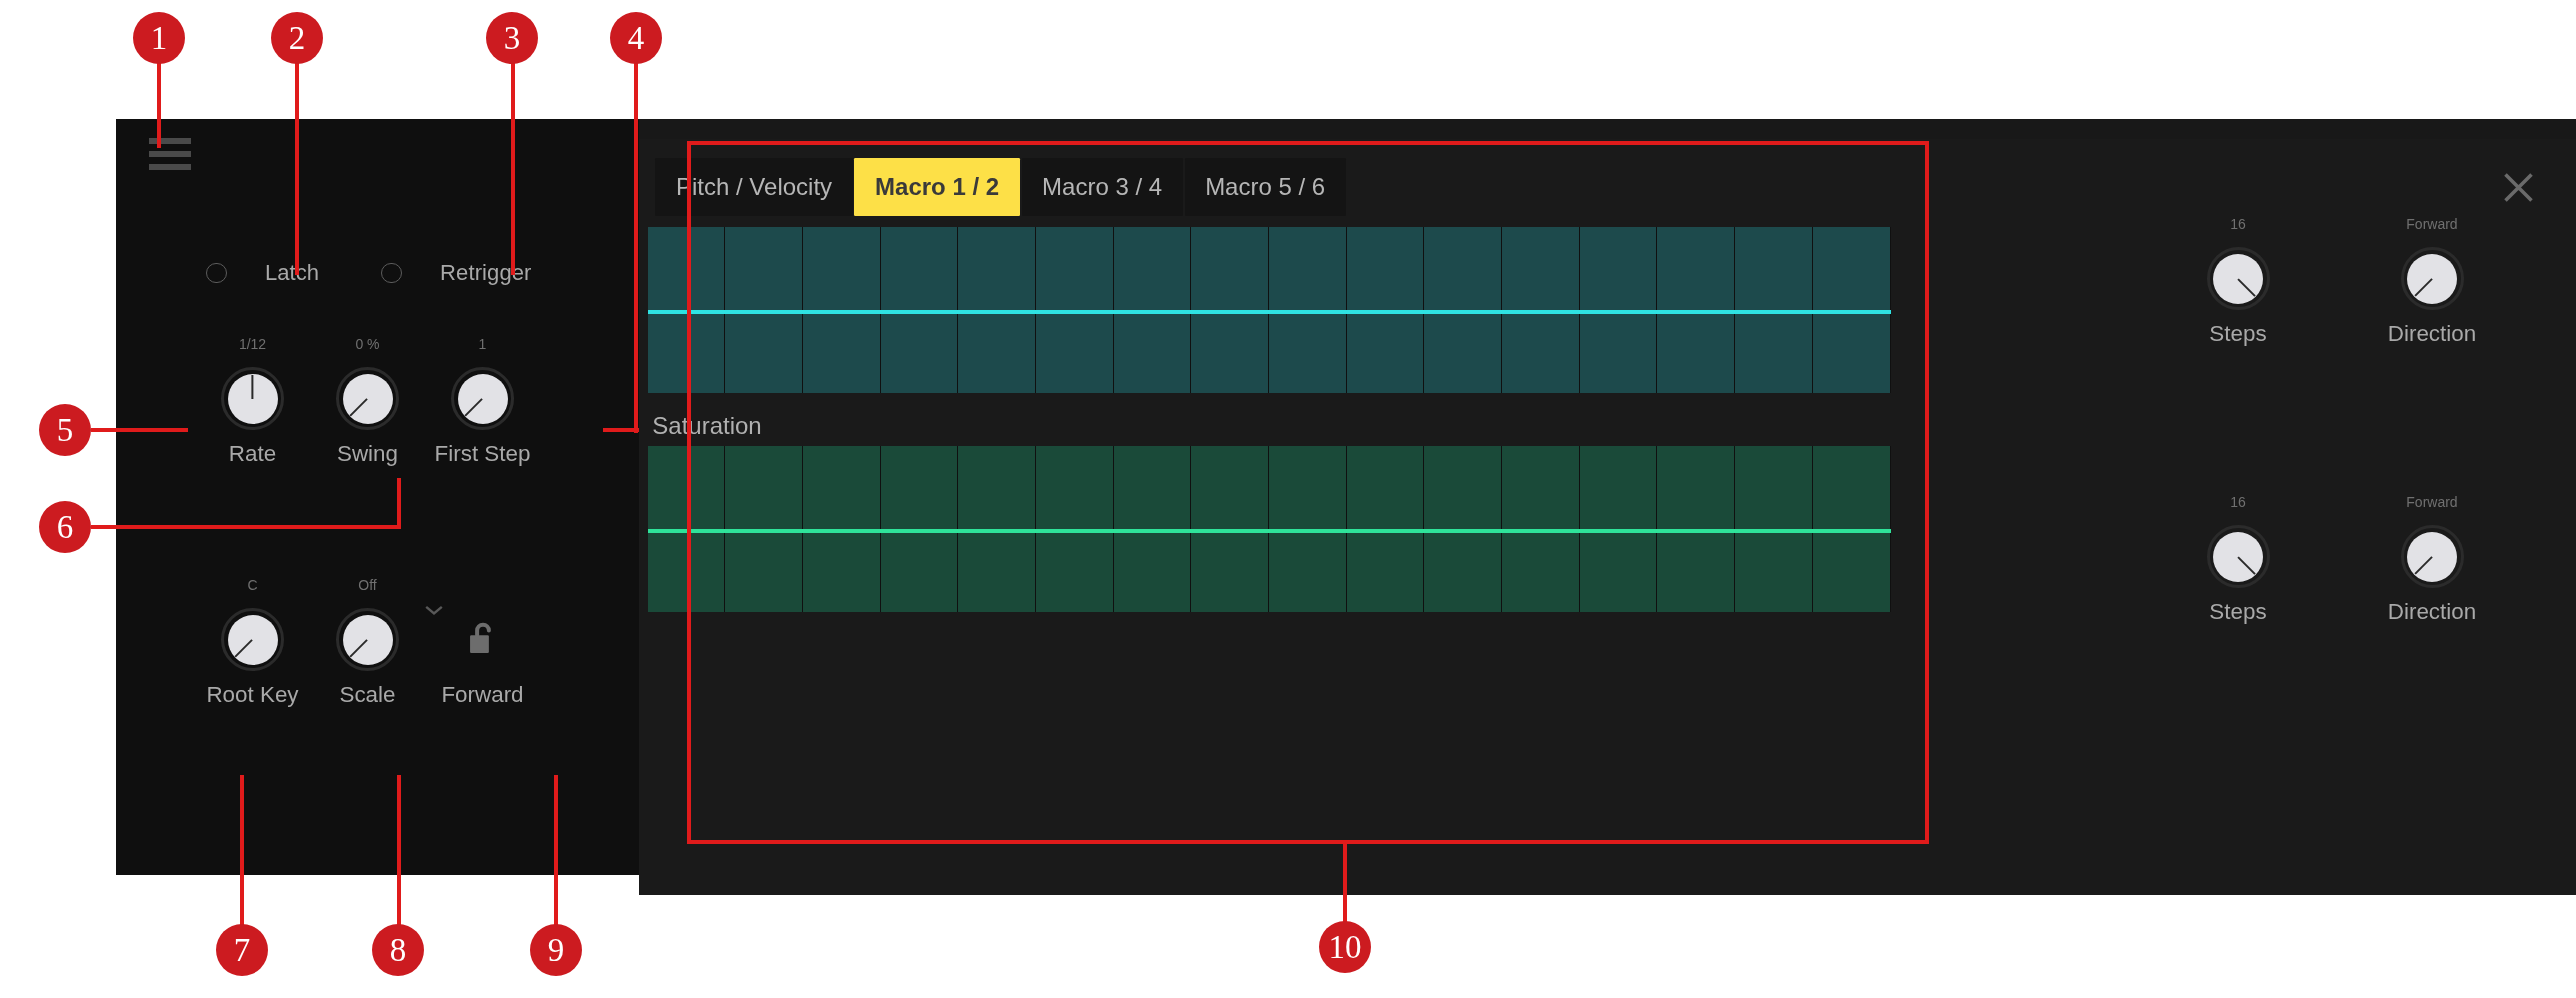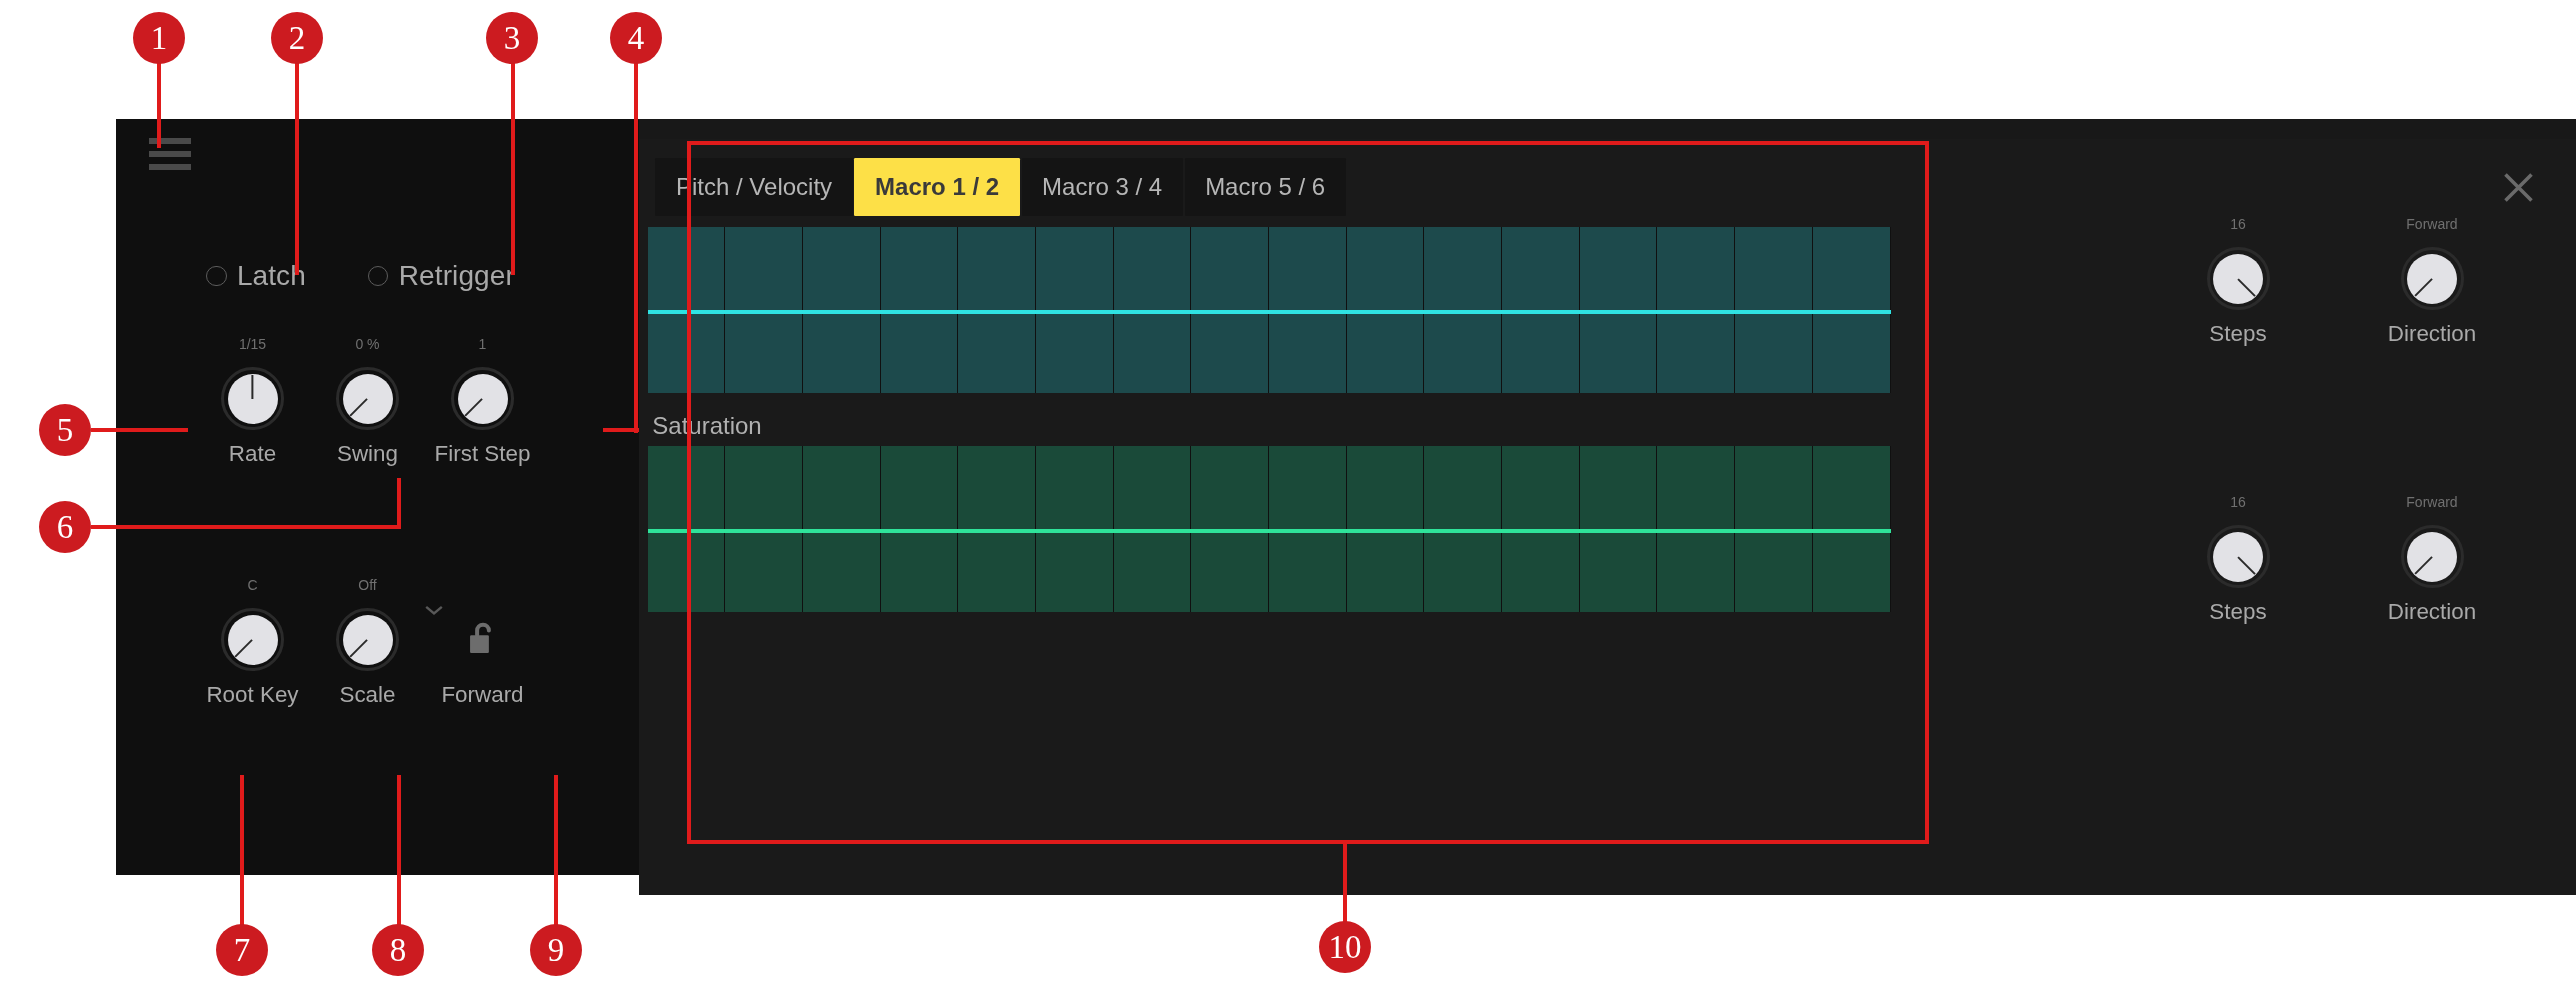--- a/index.html
+++ b/index.html
@@ -38,21 +38,21 @@
     font-family: "Liberation Sans", sans-serif; font-weight: 300;
   }
 
   
   .radio-row { position: absolute; left: 90px; top: 141px; display: flex; gap: 62px; }
   .radio { display: flex; align-items: center; gap: 10.3px; cursor: pointer; }
   .radio .dot {
     width: 20.6px; height: 20.6px; border-radius: 50%;
     border: 1.8px solid #5c5c5c; background: transparent;
   }
-  .radio .lbl { color: #a9a9a9; font-size: 28px; letter-spacing: 0.1px; }
+  .radio .lbl { color: #a9a9a9; font-size: 22px; letter-spacing: 0.1px; margin-left: 28px; }
 
   
   .knobrow { position: absolute; display: flex; }
   .kcell { width: 115px; text-align: center; position: relative; }
   .kval {
     color: #707070; font-size: 14px; height: 25.4px; line-height: 25.4px;
     margin-bottom: 9.7px; white-space: nowrap;
   }
   .knob {
     width: 63px; height: 63px; margin: 0 auto; position: relative; cursor: pointer;
@@ -146,21 +146,21 @@
         </div>
         <div class="radio">
           <span class="dot"></span>
           <span class="lbl">Retrigger</span>
         </div>
       </div>
 
       <div class="knobrow" style="left:79px; top:213px;">
 
         <div class="kcell">
-          <div class="kval">1/15</div>
+          <div class="kval">1/12</div>
           <div class="knob">
             <div class="ring"></div>
             <div class="cap"></div>
             <div class="ptr" style="transform:rotate(180deg)"></div>
           </div>
           <div class="klbl">Rate</div>
         </div>
 
         <div class="kcell">
           <div class="kval">0 %</div>

